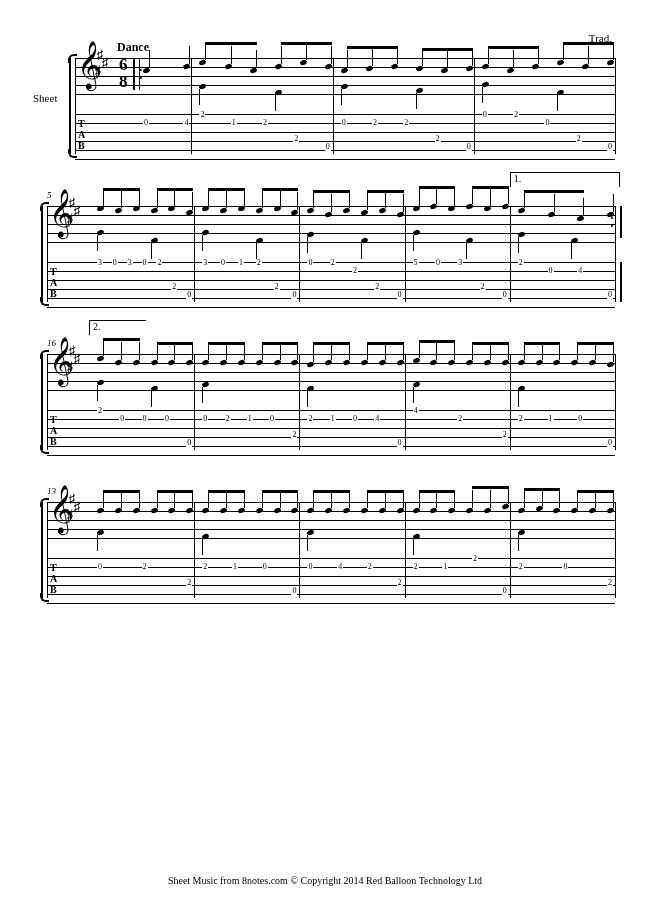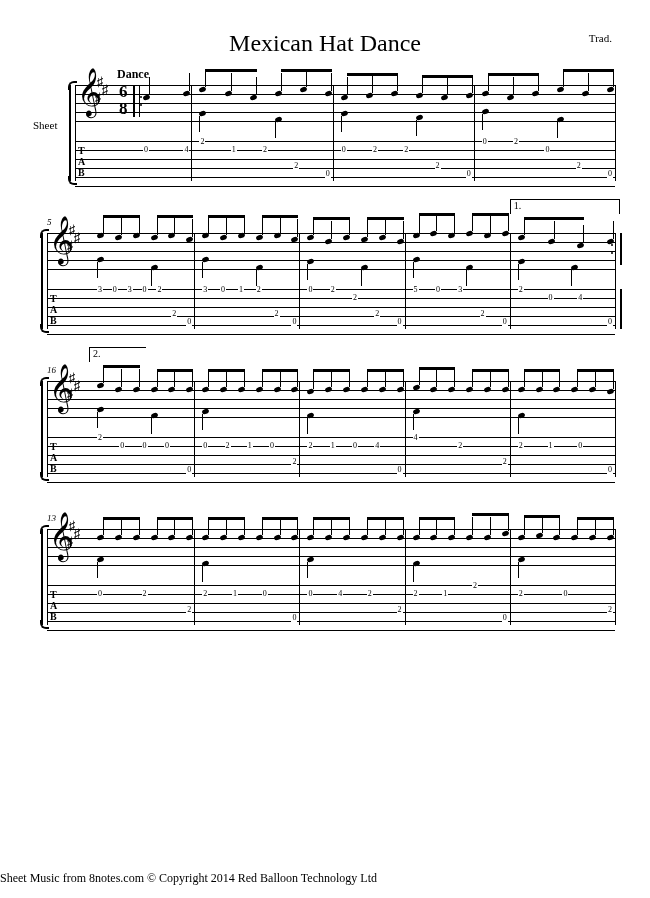--- a/index.html
+++ b/index.html
@@ -154,29 +154,28 @@
   }
   .measure-num {
     position:absolute; font-size:9px; font-style:italic; top:-16px;
   }
   .volta {
     position:absolute; top:-22px; height:14px; border-top:1px solid #000; border-left:1px solid #000;
     font-size:10px; padding-left:3px;
   }
   .volta.end { border-right:1px solid #000;}
   .footer {
-    position:absolute; bottom:12px; left:0; right:0; text-align:left; font-size:12px;
+    position:absolute; bottom:12px; left:0; right:0; text-align:center; font-size:10px;
   }
 </style>
 </head>
 <body>
 
 <div class="page">
   <div class="composer">Trad.</div>
-  <div class="title">Mexican Hat Dance</div>
 
   <div id="systems-container">
       <div class="system">
         <div class="tempo">Dance</div>
         <div class="instrument-label">Sheet</div>
         <div class="staff-wrap" style="margin-left:40px">
           <div class="staff-bracket" style="height: 96px;"></div>
           <div class="staff">
             <div class="staff-lines">
               <div></div>

